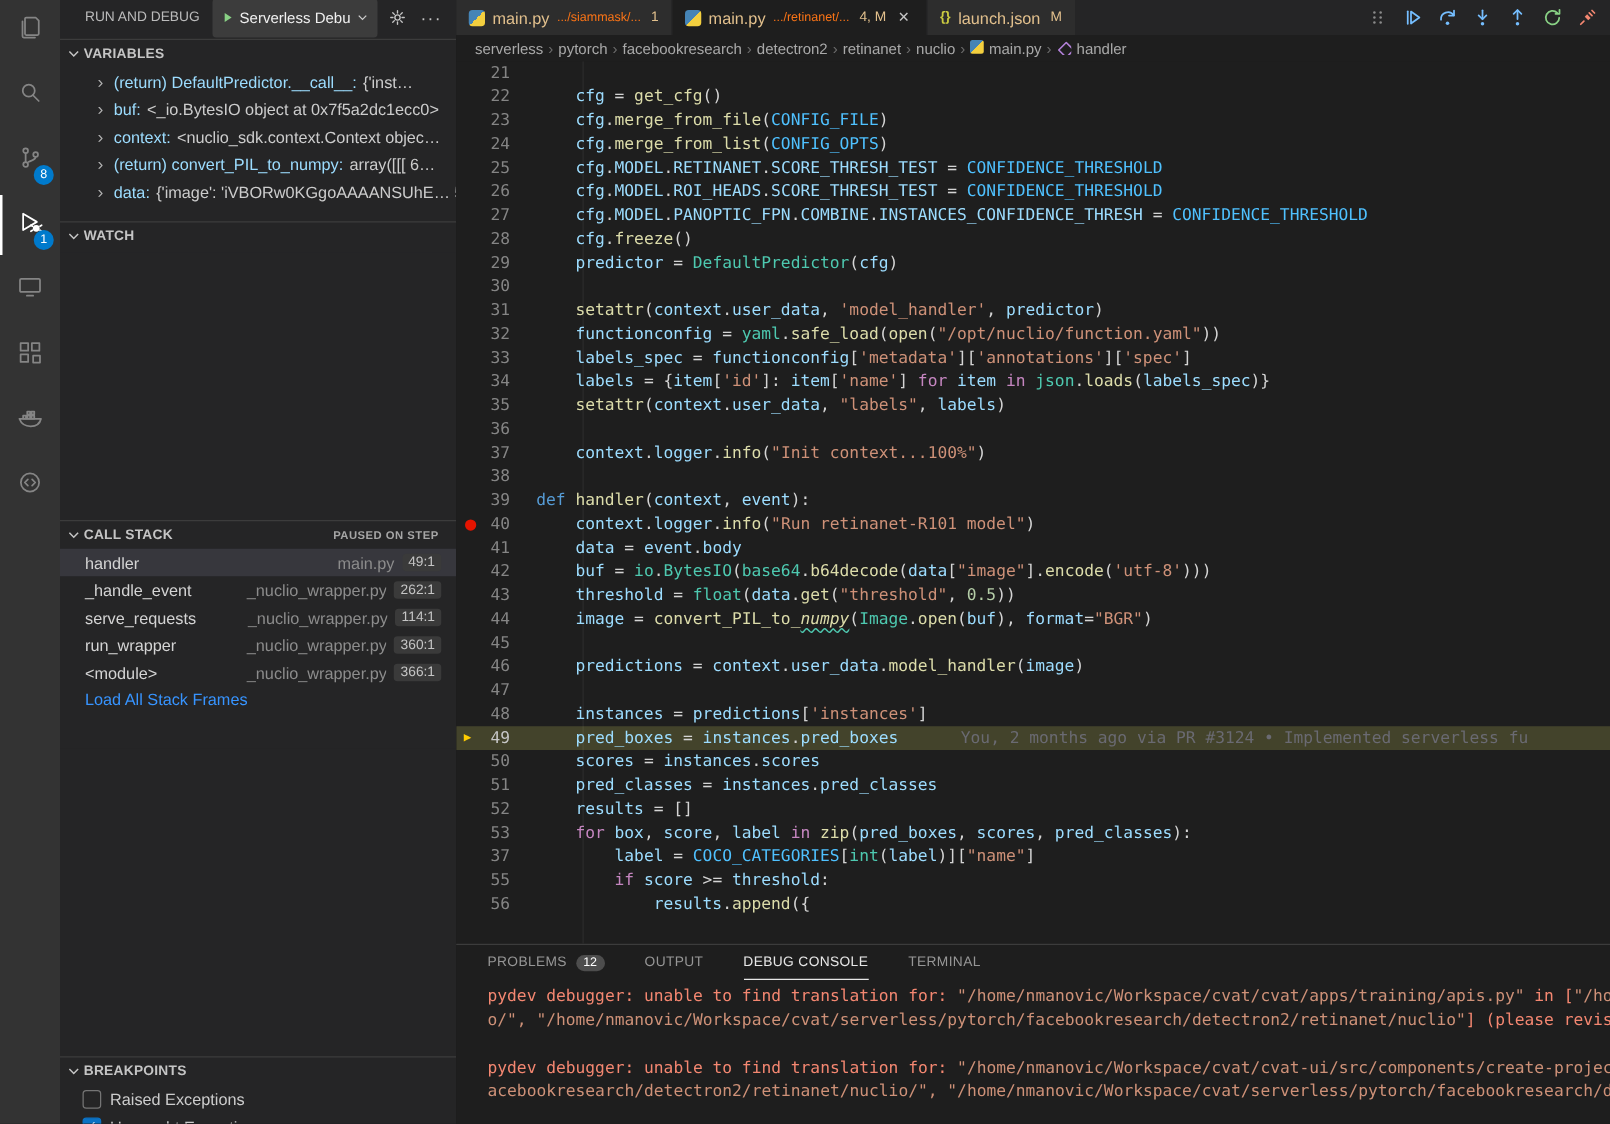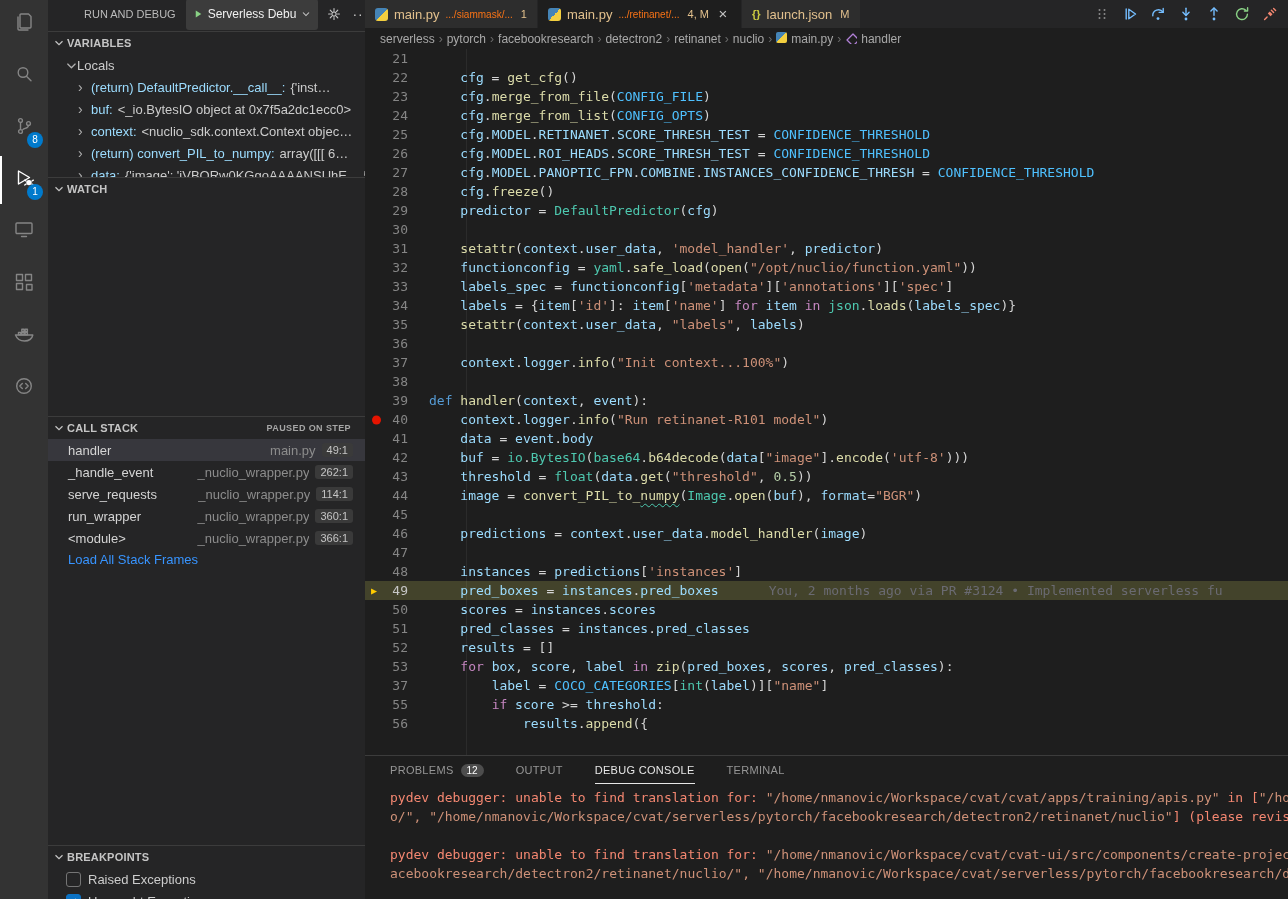--- a/index.html
+++ b/index.html
@@ -11,21 +11,21 @@
   .activity-bar{position:absolute;left:0;top:0;width:48px;height:100%;background:#333333;
     display:flex;flex-direction:column;align-items:center;}
   .ab-item{width:48px;height:48px;margin-bottom:4px;display:flex;align-items:center;justify-content:center;
     color:#858585;position:relative;cursor:pointer;}
   .ab-item.active{color:#ffffff;box-shadow:inset 2px 0 0 #ffffff;}
   .ab-badge{position:absolute;right:5px;bottom:4px;min-width:16px;height:16px;border-radius:9px;
     background:var(--accent,#007acc);color:#fff;font-size:10px;line-height:16px;text-align:center;padding:0 2px;box-sizing:border-box;}
 
   
   .sidebar{position:absolute;left:48px;top:0;width:317px;height:100%;background:#252526;font-size:13px;overflow:hidden;}
-  .sb-header{position:absolute;top:0;left:0;right:0;height:28px;display:flex;align-items:center;padding:0 8px 0 36px;box-sizing:border-box;}
+  .sb-header{position:absolute;top:0;left:0;right:0;height:28px;display:flex;align-items:center;padding:0 8px 0 20px;box-sizing:border-box;}
   .sb-title{font-size:11px;color:#bbbbbb;white-space:nowrap;}
   .launch-picker{margin-left:10px;height:31px;display:flex;align-items:center;gap:4px;background:#3c3c3c;
     border-radius:3px;padding:0 6px;cursor:pointer;max-width:150px;}
   .launch-label{font-size:12px;color:#f0f0f0;white-space:nowrap;overflow:hidden;}
   .launch-picker .chev{color:#cccccc;display:flex;}
   .play-glyph{display:flex;color:#89d185;}
   .sb-actions{margin-left:8px;display:flex;align-items:center;gap:10px;color:#c5c5c5;}
   .sb-action{display:flex;align-items:center;cursor:pointer;}
   .more-glyph{font-size:14px;letter-spacing:1px;color:#c5c5c5;line-height:10px;}
 
@@ -97,21 +97,21 @@
   .code-line.current{background:rgba(255,255,110,0.17);}
   .gutter{width:64px;flex:none;text-align:right;padding-right:21px;box-sizing:border-box;color:#858585;position:relative;cursor:pointer;}
   .code-line.current .line-num{color:#c6c6c6;}
   .bp-dot{position:absolute;left:7px;top:50%;transform:translateY(-50%);width:9px;height:9px;border-radius:50%;
     background:var(--breakpoint,#e51400);}
   .cur-arrow{position:absolute;left:6px;top:0;color:var(--current_line_arrow,#ffcc00);font-size:10px;}
   .line-content{white-space:pre;flex:1;min-width:0;}
   .blame{color:#6a6a72;margin-left:50px;}
   .tk-p{color:#d4d4d4}.tk-v{color:#9cdcfe}.tk-f{color:#dcdcaa}.tk-s{color:var(--string,#ce9178)}
   .tk-k{color:#569cd6}.tk-c{color:#c586c0}.tk-n{color:#b5cea8}.tk-t{color:#4ec9b0}.tk-C{color:#4fc1ff}
-  .tk-q{color:#dcdcaa;text-decoration:underline wavy #4ec9b0 1px;text-underline-offset:3px;}
+  .tk-q{color:#dcdcaa;text-decoration:underline wavy #4ec9b0 1px;text-underline-offset:3px;font-style:italic;}
 
   
   .panel{position:absolute;left:0;right:0;bottom:0;height:144px;background:#1e1e1e;border-top:1px solid #3c3c3c;box-sizing:border-box;}
   .panel-tabs{height:28px;display:flex;align-items:center;padding-left:25px;gap:32px;font-size:11px;color:#969696;}
   .panel-tab{display:flex;align-items:center;gap:7px;height:100%;cursor:pointer;letter-spacing:.3px;}
   .panel-tab.active{color:#e7e7e7;box-shadow:inset 0 -1px 0 #e7e7e7;}
   .panel-badge{background:#4d4d4d;color:#ffffff;border-radius:9px;padding:1px 6px;font-size:10px;letter-spacing:0;}
   .console{position:absolute;top:30px;left:0;right:0;bottom:0;overflow:hidden;padding:2px 0 0 25px;
     font-family:"DejaVu Sans Mono","Liberation Mono",monospace;font-size:13px;}
   .console-line{height:19px;line-height:19px;white-space:pre;}
@@ -213,28 +213,20 @@
     <div class="section sec-variables">
       <div class="sec-header">
         <span class="sec-chev">
           <svg width="14" height="14" viewBox="0 0 16 16" fill="none" stroke="currentColor" stroke-width="1.4">
               <path d="M4 6l4 4 4-4"></path>
             </svg>
         </span>
         <span>VARIABLES</span>
       </div>
       <div>
-          <div class="tree-row scope-row">
-            <span class="twistie">
-              <svg width="14" height="14" viewBox="0 0 14 14" fill="none" stroke="currentColor" stroke-width="1.4" stroke-linecap="round" stroke-linejoin="round">
-                <path d="M4 6l4 4 4-4"></path>
-              </svg>
-            </span>
-            <span class="scope-label">Locals</span>
-          </div>
           <div class="tree-row var-row">
             <span class="twistie">›</span>
             <span class="var-name">(return) DefaultPredictor.__call__:</span>
             <span class="var-value">{'inst…</span>
           </div>
           <div class="tree-row var-row">
             <span class="twistie">›</span>
             <span class="var-name">buf:</span>
             <span class="var-value">&lt;_io.BytesIO object at 0x7f5a2dc1ecc0&gt;</span>
           </div>

